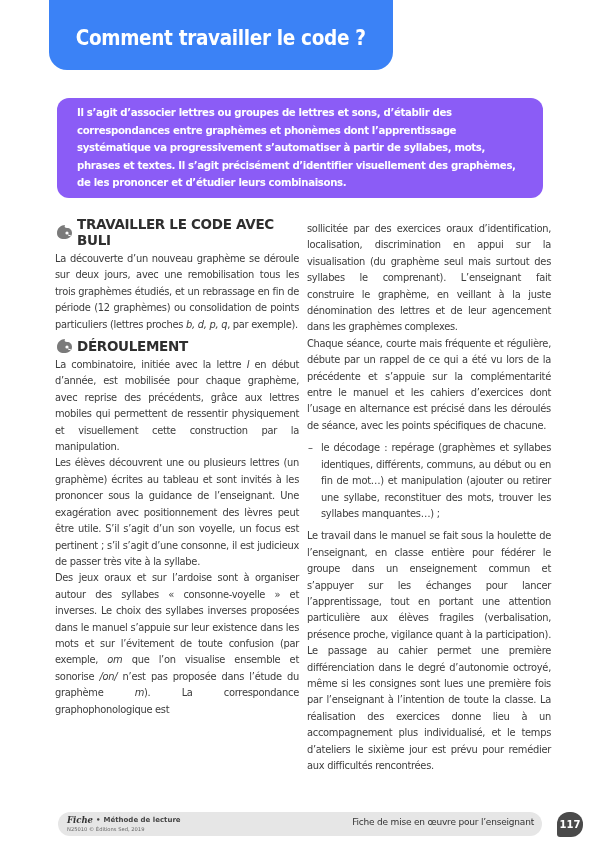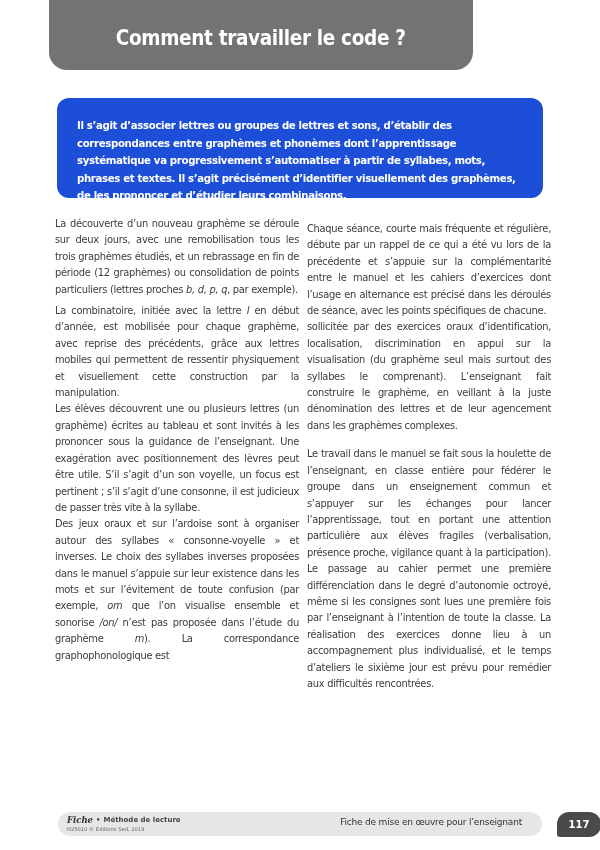--- a/index.html
+++ b/index.html
@@ -1,31 +1,31 @@
 <!DOCTYPE html>
 <html><head>
   <meta charset="utf-8">
   <style>
     html, body { margin: 0; padding: 0; background: #ffffff; }
     body { width: 600px; height: 850px; position: relative; overflow: hidden;
            font-family: "DejaVu Sans", sans-serif; color: #3a3a3a; }
     .title-banner {
-      position: absolute; left: 49px; top: 0; width: 424px; height: 70px;
-      background: #737373; border-radius: 0 0 18px 18px;
+      position: absolute; left: 49px; top: 0; width: 344px; height: 70px;
+      background: #3b82f6; border-radius: 0 0 18px 18px;
       display: flex; align-items: center; justify-content: center;
     }
     .title-banner h1 {
       margin: 0; padding-top: 6px; color: #ffffff; font-size: 21px; font-weight: bold;
       font-family: "DejaVu Sans", sans-serif; letter-spacing: -0.4px;
       transform: scaleX(0.88);
     }
     .intro-box {
       position: absolute; left: 57px; top: 98px; width: 486px; height: 100px;
-      background: #1d4ed8; border-radius: 12px; box-sizing: border-box;
-      padding: 19px 18px 0 20px;
+      background: #8b5cf6; border-radius: 12px; box-sizing: border-box;
+      padding: 6px 18px 0 20px;
     }
     .intro-box p {
       margin: 0; color: #ffffff; font-size: 10.2px; line-height: 17.6px;
       font-weight: bold; letter-spacing: -0.35px; text-align: left;
     }
     .col { position: absolute; top: 216px; width: 244px; }
     .col.left { left: 55px; }
     .col.right { left: 307px; top: 221px; }
     .section-title {
       display: flex; align-items: center; gap: 4px; margin: 0 0 3px 0;
@@ -48,53 +48,74 @@
       position: absolute; left: 58px; top: 812px; width: 484px; height: 24px;
       background: #e6e6e6; border-radius: 12px;
     }
     .footer-brand {
       position: absolute; left: 67px; top: 815px; font-size: 7px; color: #444;
       font-weight: bold; display: flex; align-items: center; gap: 3px;
     }
     .footer-brand .logo { font-family: "DejaVu Serif", serif; font-size: 8.5px; font-weight: bold; font-style: italic; color: #333; }
     .footer-copy { position: absolute; left: 67px; top: 826px; font-size: 5.2px; color: #666; }
     .footer-label {
-      position: absolute; right: 78px; top: 817px; font-size: 9px; color: #333;
+      position: absolute; right: 66px; top: 817px; font-size: 9px; color: #333;
       letter-spacing: -0.2px;
     }
     .page-num {
-      position: absolute; left: 557px; top: 812px; width: 44px; height: 25px;
+      position: absolute; left: 557px; top: 812px; width: 26px; height: 25px;
       background: #4a4a4a; color: #ffffff; font-size: 10px; font-weight: bold;
       border-radius: 12px 12px 12px 3px; display: flex; align-items: center; justify-content: center;
     }
   </style>
 </head>
 <body>
 
 <div class="title-banner">
   <h1>Comment travailler le code ?</h1>
 </div>
 
 <div class="intro-box">
   <p>Il s’agit d’associer lettres ou groupes de lettres et sons, d’établir des correspondances entre graphèmes et phonèmes dont l’apprentissage systématique va progressivement s’automatiser à partir de syllabes, mots, phrases et textes. Il s’agit précisément d’identifier visuellement des graphèmes, de les prononcer et d’étudier leurs combinaisons.</p>
 </div>
 
 <div class="col left">
+  <h2 class="section-title">
+    <span class="icon">
+      <svg width="18" height="16" viewBox="0 0 18 16">
+        <path d="M2 9 C2 4 6 1 10 1 C9 3 10 4 12 4 C15 4 17 6 17 9 C17 13 13 15 9 15 C5 15 2 13 2 9 Z" fill="#7a7a7a"></path>
+        <circle cx="12" cy="9" r="1.6" fill="#ffffff"></circle>
+        <path d="M13 11 L16 12" stroke="#ffffff" stroke-width="1"></path>
+      </svg>
+    </span>
+    <span>TRAVAILLER LE CODE AVEC BULI</span>
+  </h2>
   <p class="para">La découverte d’un nouveau graphème se déroule sur deux jours, avec une remobilisation tous les trois graphèmes étudiés, et un rebrassage en fin de période (12 graphèmes) ou consolidation de points particuliers (lettres proches <i>b, d, p, q</i>, par exemple).</p>
   <div class="sect-gap"></div>
+  <h2 class="section-title">
+    <span class="icon">
+      <svg width="18" height="16" viewBox="0 0 18 16">
+        <path d="M2 9 C2 4 6 1 10 1 C9 3 10 4 12 4 C15 4 17 6 17 9 C17 13 13 15 9 15 C5 15 2 13 2 9 Z" fill="#7a7a7a"></path>
+        <circle cx="12" cy="9" r="1.6" fill="#ffffff"></circle>
+        <path d="M13 11 L16 12" stroke="#ffffff" stroke-width="1"></path>
+      </svg>
+    </span>
+    <span>DÉROULEMENT</span>
+  </h2>
   <p class="para">La combinatoire, initiée avec la lettre <i>l</i> en début d’année, est mobilisée pour chaque graphème, avec reprise des précédents, grâce aux lettres mobiles qui permettent de ressentir physiquement et visuellement cette construction par la manipulation.</p>
   <p class="para">Les élèves découvrent une ou plusieurs lettres (un graphème) écrites au tableau et sont invités à les prononcer sous la guidance de l’enseignant. Une exagération avec positionnement des lèvres peut être utile. S’il s’agit d’un son voyelle, un focus est pertinent ; s’il s’agit d’une consonne, il est judicieux de passer très vite à la syllabe.</p>
   <p class="para">Des jeux oraux et sur l’ardoise sont à organiser autour des syllabes « consonne-voyelle » et inverses. Le choix des syllabes inverses proposées dans le manuel s’appuie sur leur existence dans les mots et sur l’évitement de toute confusion (par exemple, <i>om</i> que l’on visualise ensemble et sonorise <i>/on/</i> n’est pas proposée dans l’étude du graphème <i>m</i>). La correspondance graphophonologique est</p>
 </div>
 
 <div class="col right">
+  <p class="para">sollicitée par des exercices oraux d’identification, localisation, discrimination en appui sur la visualisation (du graphème seul mais surtout des syllabes le comprenant). L’enseignant fait construire le graphème, en veillant à la juste dénomination des lettres et de leur agencement dans les graphèmes complexes.</p>
   <p class="para">Chaque séance, courte mais fréquente et régulière, débute par un rappel de ce qui a été vu lors de la précédente et s’appuie sur la complémentarité entre le manuel et les cahiers d’exercices dont l’usage en alternance est précisé dans les déroulés de séance, avec les points spécifiques de chacune.</p>
-  <p class="para">sollicitée par des exercices oraux d’identification, localisation, discrimination en appui sur la visualisation (du graphème seul mais surtout des syllabes le comprenant). L’enseignant fait construire le graphème, en veillant à la juste dénomination des lettres et de leur agencement dans les graphèmes complexes.</p>
   <div class="gap"></div>
   <ul class="dash">
+    <li>le décodage : repérage (graphèmes et syllabes identiques, différents, communs, au début ou en fin de mot…) et manipulation (ajouter ou retirer une syllabe, reconstituer des mots, trouver les syllabes manquantes…) ;</li>
   </ul>
   <div class="gap"></div>
   <p class="para">Le travail dans le manuel se fait sous la houlette de l’enseignant, en classe entière pour fédérer le groupe dans un enseignement commun et s’appuyer sur les échanges pour lancer l’apprentissage, tout en portant une attention particulière aux élèves fragiles (verbalisation, présence proche, vigilance quant à la participation). Le passage au cahier permet une première différenciation dans le degré d’autonomie octroyé, même si les consignes sont lues une première fois par l’enseignant à l’intention de toute la classe. La réalisation des exercices donne lieu à un accompagnement plus individualisé, et le temps d’ateliers le sixième jour est prévu pour remédier aux difficultés rencontrées.</p>
 </div>
 
 <div class="footer-bar"></div>
 <div class="footer-brand">
   <span class="logo">Fiche</span>
   <span>•</span>
   <span>Méthode de lecture</span>

